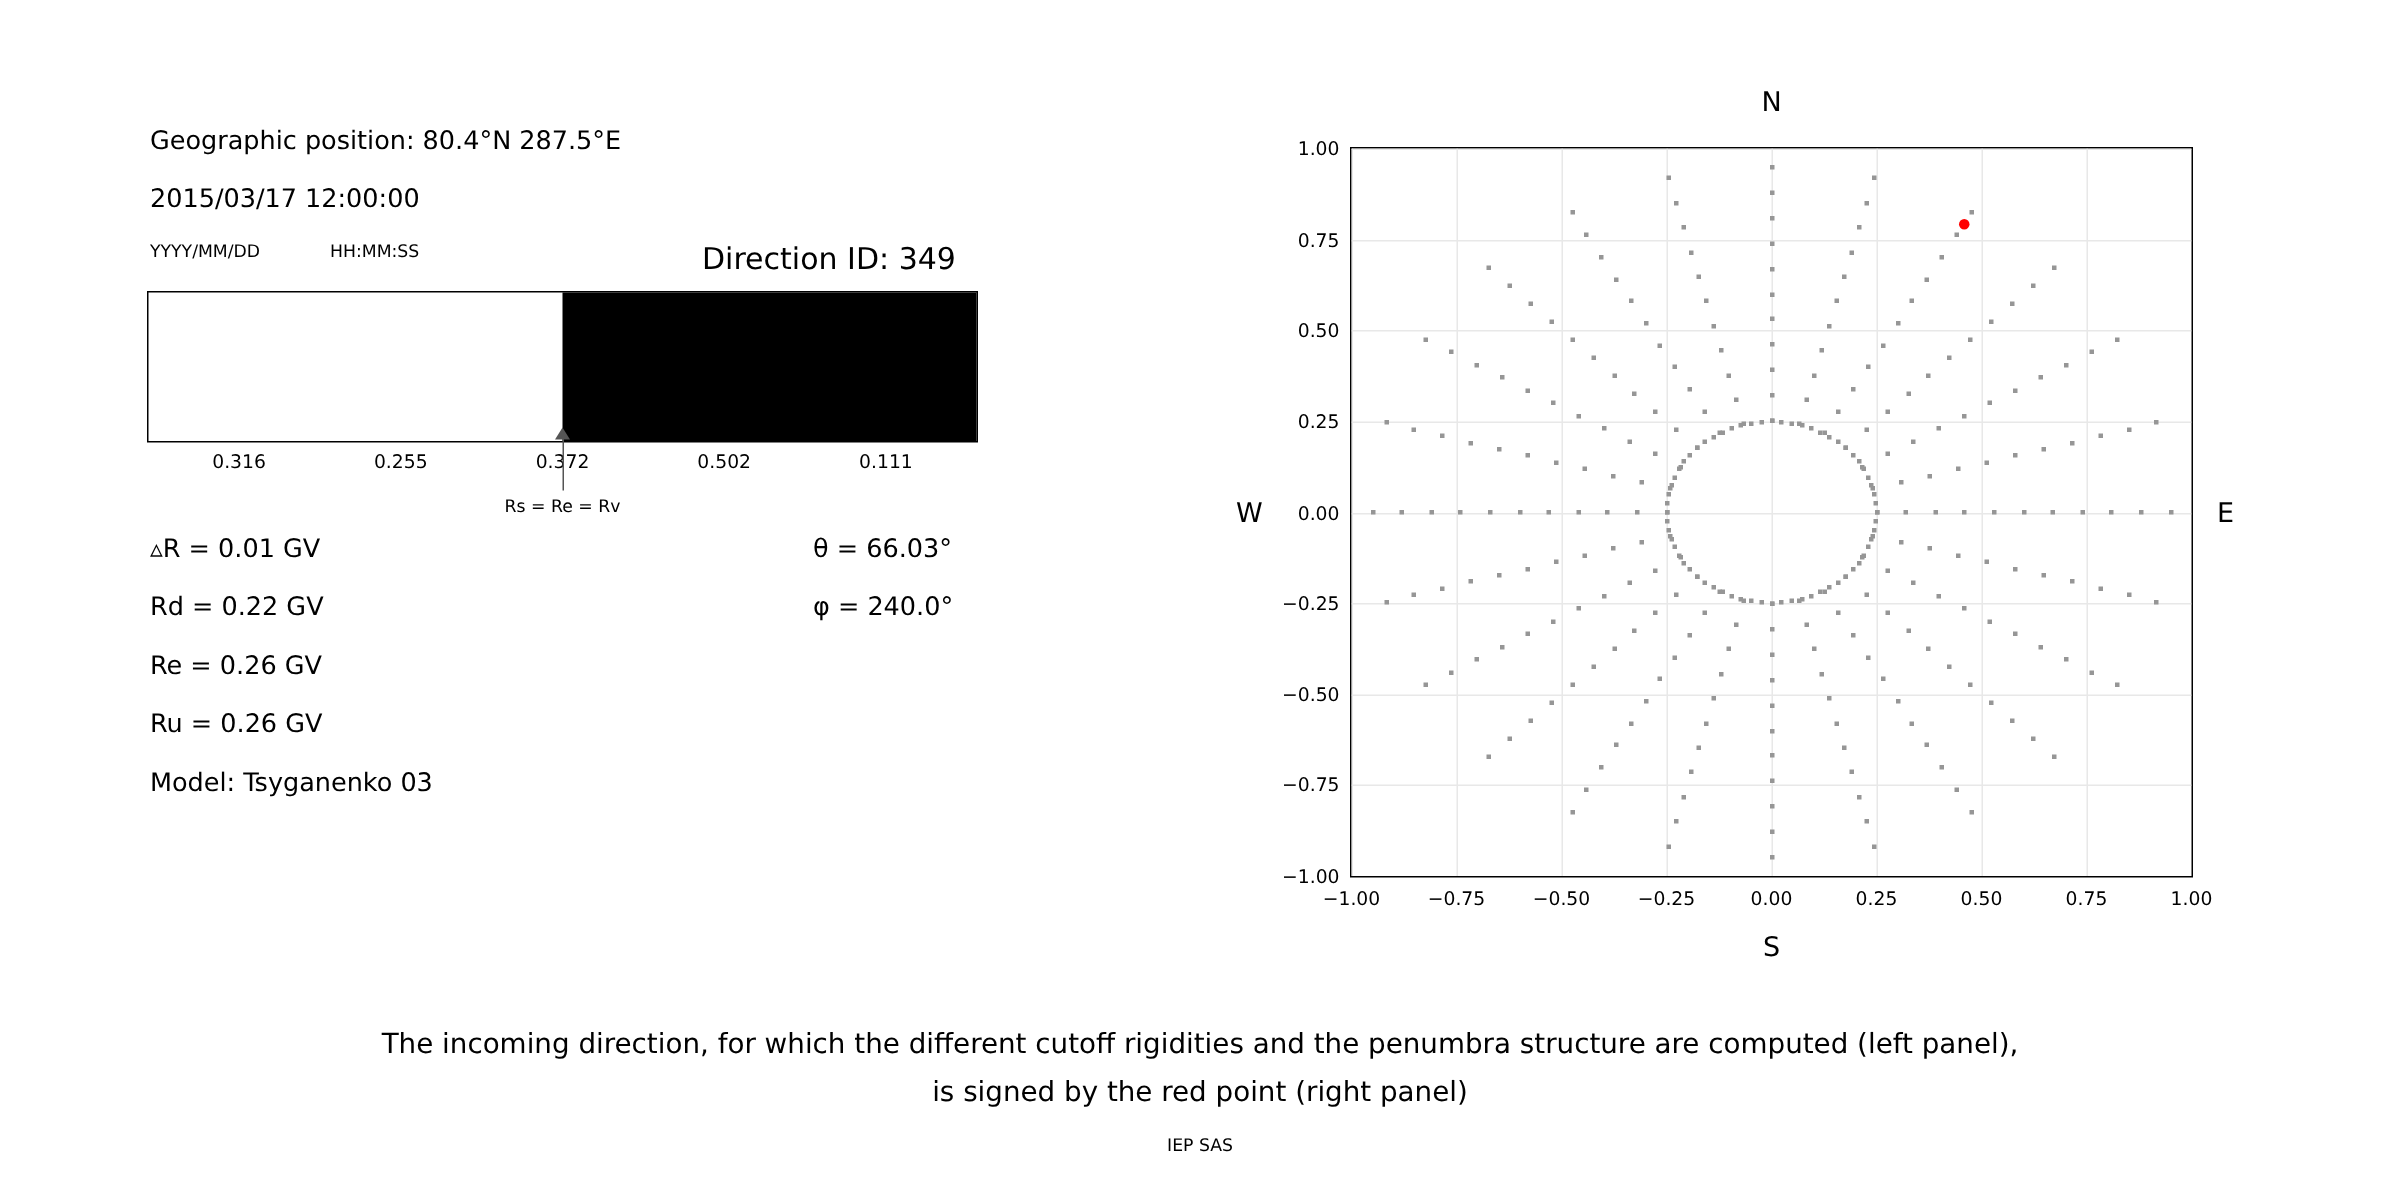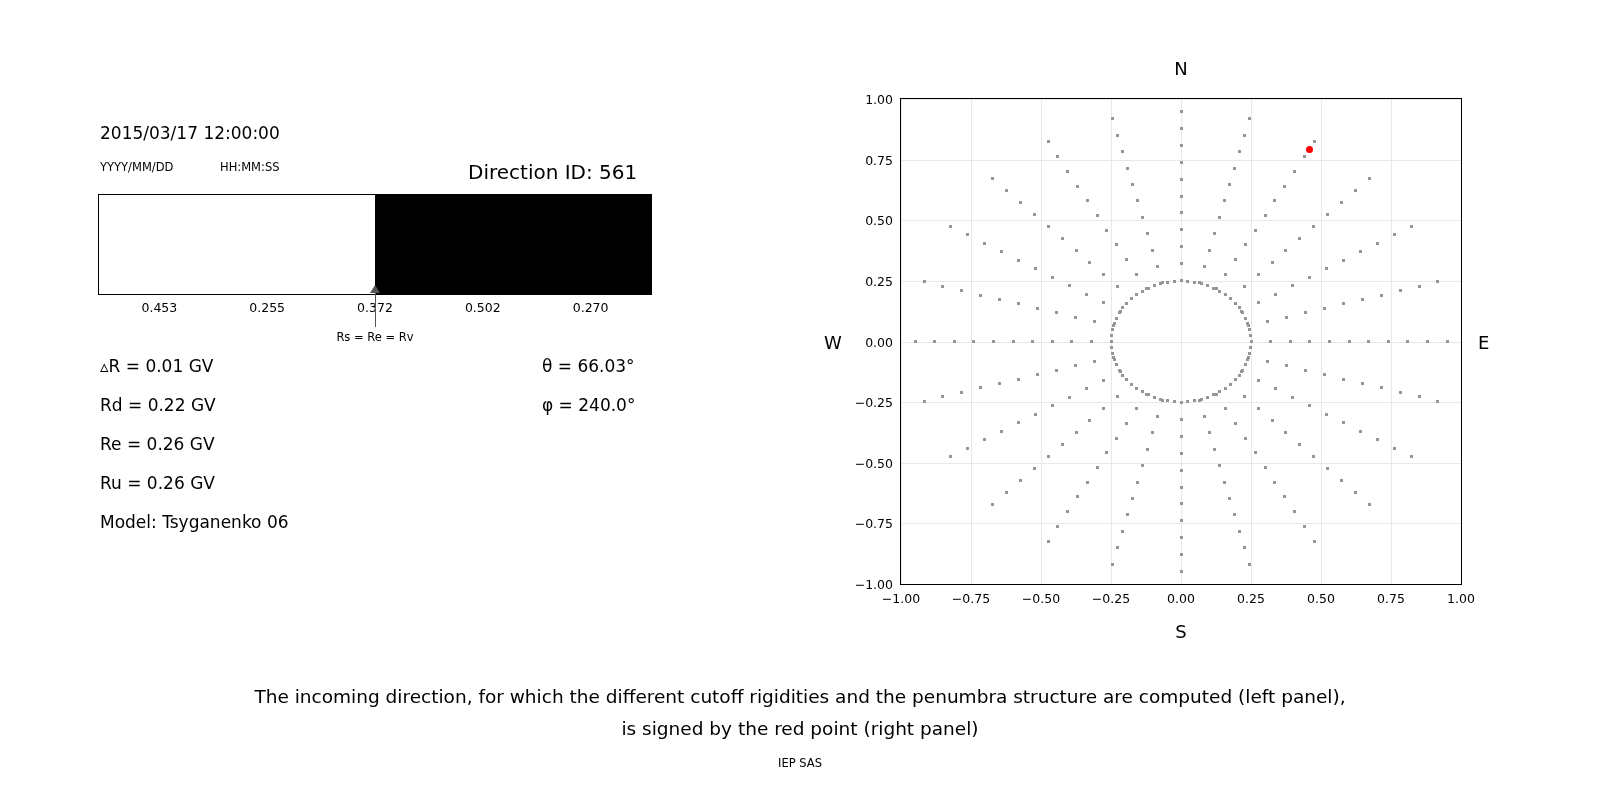--- a/index.html
+++ b/index.html
@@ -192,45 +192,46 @@
     top: 756px;
     font-size: 11.5px;
     color: #000;
   }
 </style>
 </head>
 <body>
 
 <div class="panel" id="left-panel">
 
+  <div class="info-line" id="geo-position">Geographic position: 80.4°N 287.5°E</div>
   <div class="info-line" id="datetime">2015/03/17 12:00:00</div>
   <div class="info-line" id="fmt-date">YYYY/MM/DD</div>
   <div class="info-line" id="fmt-time">HH:MM:SS</div>
-  <div class="info-line" id="direction-id">Direction ID: 561</div>
+  <div class="info-line" id="direction-id">Direction ID: 349</div>
 
   <div id="penumbra-plot">
     <div id="penumbra-black" style="left: 276px; width: 276px; background: rgb(0, 0, 0);"></div>
   </div>
 
   <div id="penumbra-xticks">
-      <div class="xtick" style="left: 159.375px;">0.453</div>
+      <div class="xtick" style="left: 159.375px;">0.316</div>
       <div class="xtick" style="left: 267.188px;">0.255</div>
       <div class="xtick" style="left: 375px;">0.372</div>
       <div class="xtick" style="left: 482.812px;">0.502</div>
-      <div class="xtick" style="left: 590.625px;">0.270</div>
+      <div class="xtick" style="left: 590.625px;">0.111</div>
     </div>
   <div id="rs-arrow" style="left: 375px;"></div>
   <div id="rs-arrow-head" style="left: 370px;"></div>
   <div id="rs-label" style="left: 375px;">Rs = Re = Rv</div>
 
   <div class="param" id="p-dr">▵R = 0.01 GV</div>
   <div class="param" id="p-rd">Rd = 0.22 GV</div>
   <div class="param" id="p-re">Re = 0.26 GV</div>
   <div class="param" id="p-ru">Ru = 0.26 GV</div>
-  <div class="param" id="p-model">Model: Tsyganenko 06</div>
+  <div class="param" id="p-model">Model: Tsyganenko 03</div>
   <div class="param" id="p-theta">θ = 66.03°</div>
   <div class="param" id="p-phi">φ = 240.0°</div>
 </div>
 
 <div class="panel" id="right-panel">
   <div id="sky-axes">
       <div class="gridline-v" style="left: 0px;"></div>
       <div class="gridline-v" style="left: 70px;"></div>
       <div class="gridline-v" style="left: 140px;"></div>
       <div class="gridline-v" style="left: 210px;"></div>

